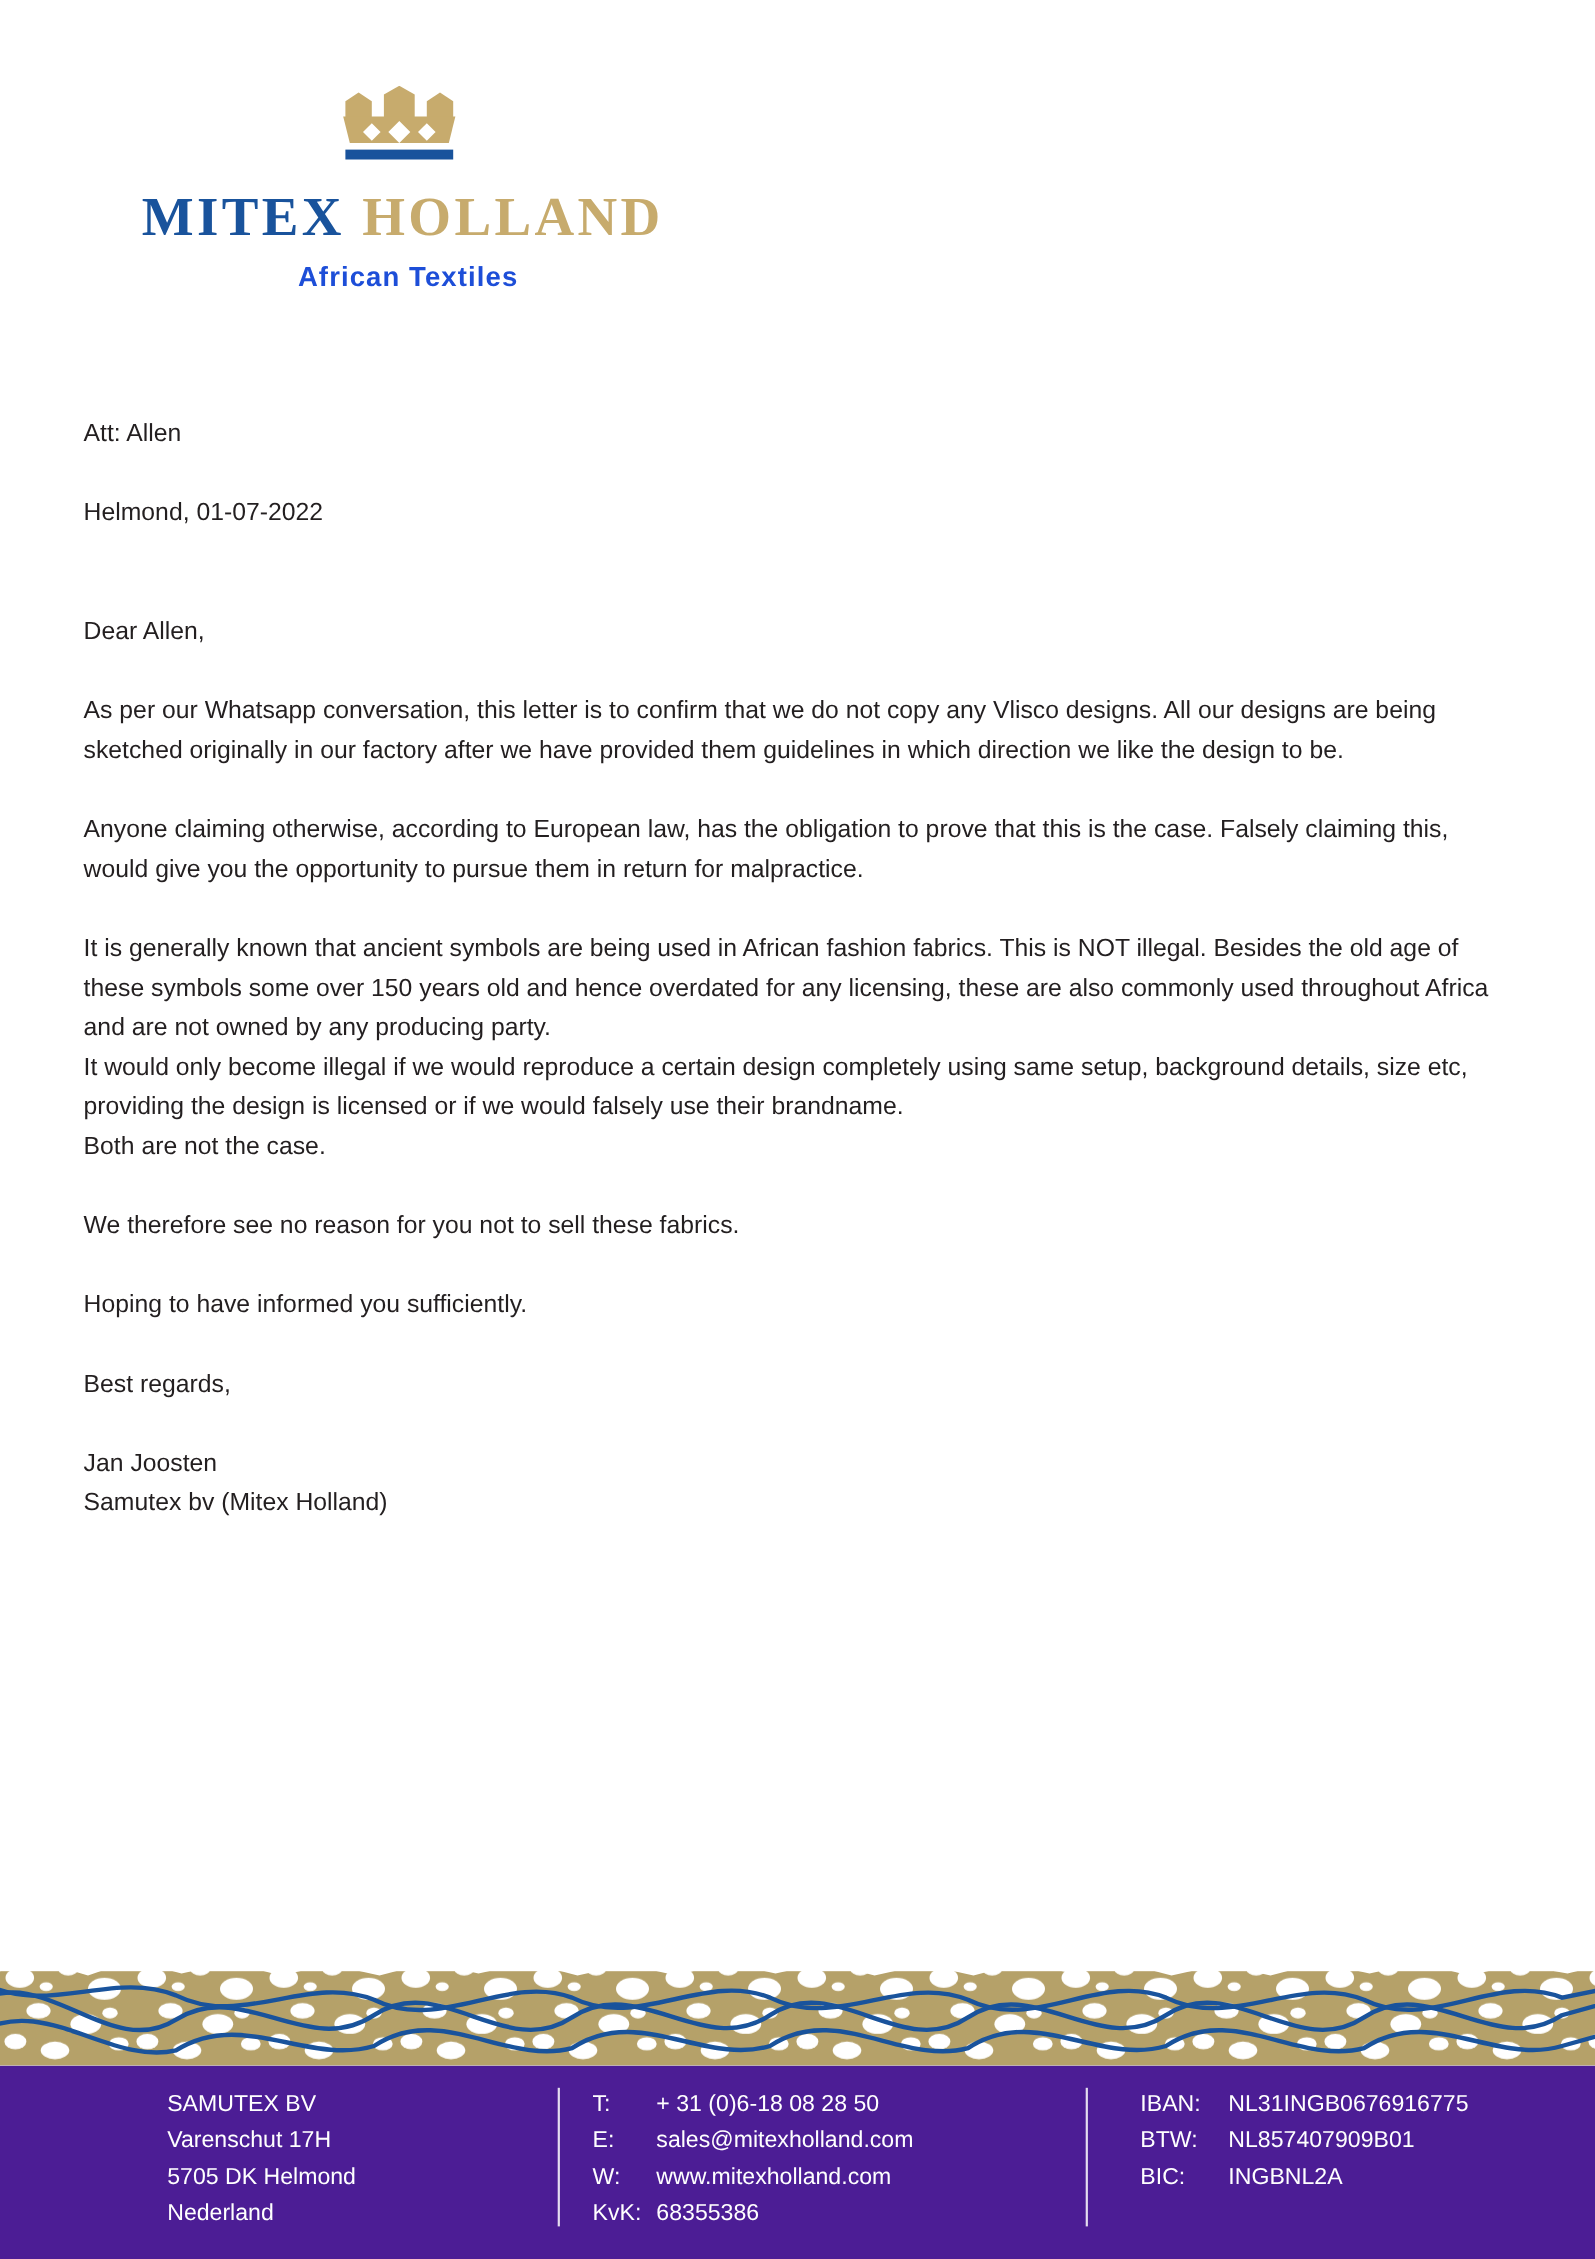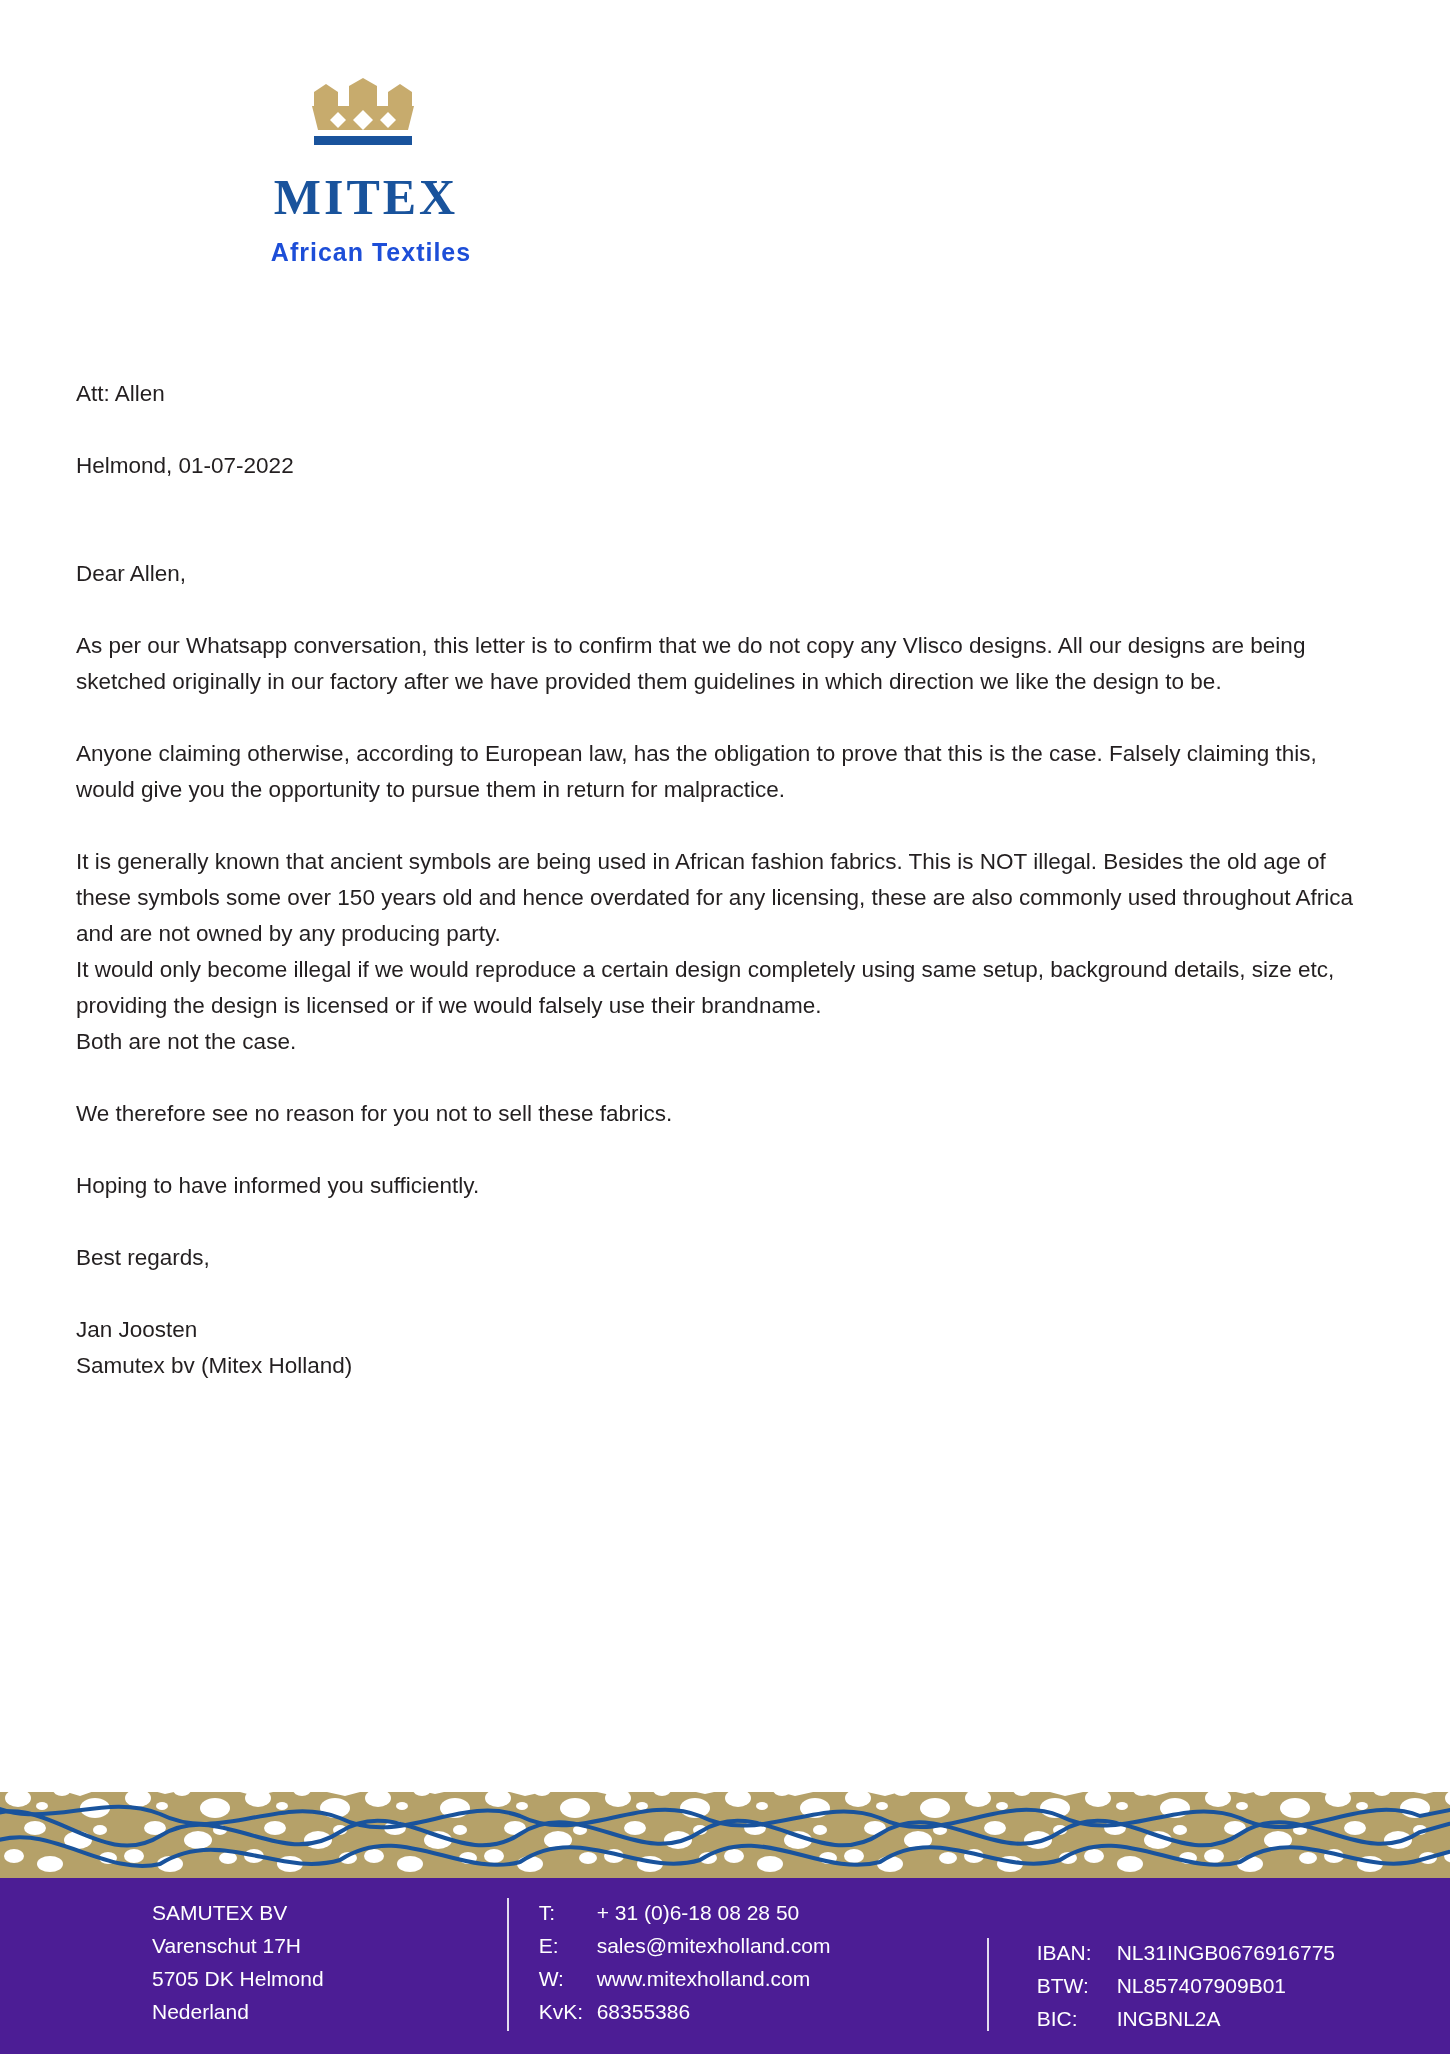--- a/index.html
+++ b/index.html
@@ -110,21 +110,21 @@
     left: 152px;
     top: 18px;
     right: 40px;
     display: flex;
     font-size: 21px;
     line-height: 33px;
   }
   .fcol { position: relative; }
   .fcol-1 { width: 380px; }
   .fcol-2 { width: 480px; padding-left: 32px; }
-  .fcol-3 { width: 400px; padding-left: 50px; margin-top: 40px; }
+  .fcol-3 { width: 400px; padding-left: 50px; }
   .vrule {
     position: absolute;
     left: 0;
     top: 2px;
     bottom: 4px;
     width: 2px;
     background: #ffffff;
     opacity: .85;
   }
   .kv { display: flex; }
@@ -149,20 +149,21 @@
 
         <polygon points="30,34 38,42 30,50 22,42" fill="#ffffff"></polygon>
         <polygon points="55,32 65,42 55,52 45,42" fill="#ffffff"></polygon>
         <polygon points="80,34 88,42 80,50 72,42" fill="#ffffff"></polygon>
 
         <rect x="6" y="58" width="98" height="9" fill="#19539c"></rect>
       </svg>
     </div>
     <div class="brand-row">
       <span class="brand-mitex">MITEX</span>
+      <span class="brand-holland">HOLLAND</span>
     </div>
     <div class="brand-sub">African Textiles</div>
   </div>
 
   <div class="letter-body">
 
     <p class="blk tight">
       <span class="line">Att: Allen</span>
     </p>
 

